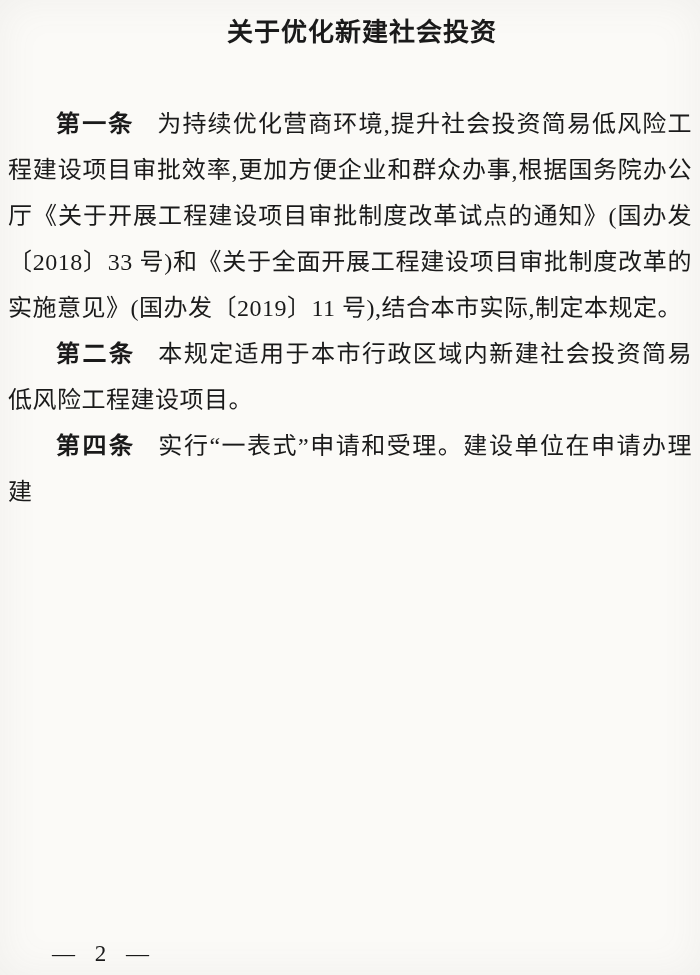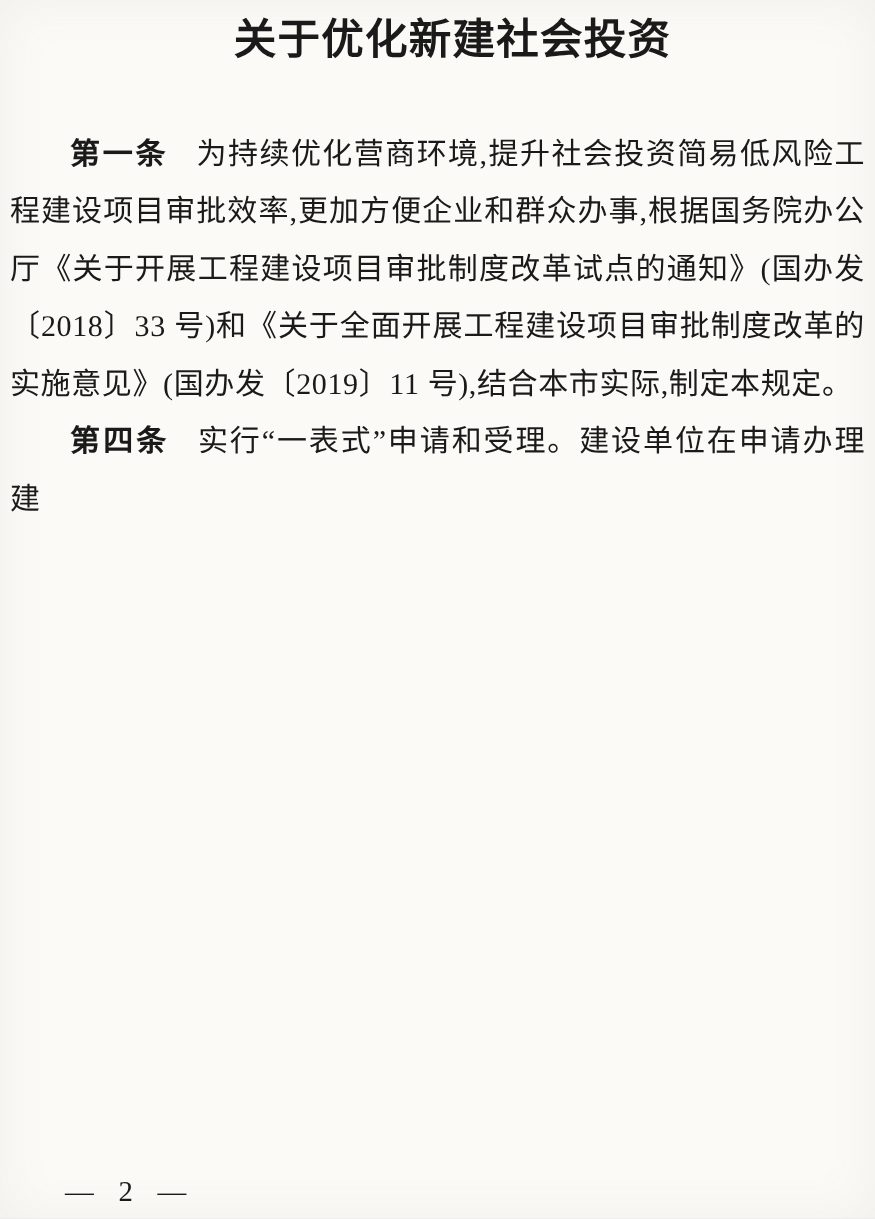--- a/index.html
+++ b/index.html
@@ -18,21 +18,21 @@
     box-shadow: inset 0 0 40px rgba(120,120,110,0.08);
     font-family: "Liberation Serif", "DejaVu Serif", serif;
   }
   
   .doc-title {
     padding-top: 6px;
     text-align: center;
   }
   .doc-title .t-line {
     display: block;
-    font-size: 34px;
+    font-size: 26px;
     line-height: 53px;
     font-weight: 700;
     letter-spacing: 1px;
     white-space: nowrap;
     margin-left: 24px;
   }
   
   .doc-body {
     margin-top: 42px;
     padding: 0 8px;
@@ -68,20 +68,21 @@
 <div class="page">
 
   <header class="doc-title">
     <span class="t-line">关于优化新建社会投资</span>
   </header>
 
   <main class="doc-body">
 
     <p class="para"><b class="para-label">第一条</b><span>为持续优化营商环境,提升社会投资简易低风险工程建设项目审批效率,更加方便企业和群众办事,根据国务院办公厅《关于开展工程建设项目审批制度改革试点的通知》(国办发〔2018〕33 号)和《关于全面开展工程建设项目审批制度改革的实施意见》(国办发〔2019〕11 号),结合本市实际,制定本规定。</span></p>
 
+    <p class="para"><b class="para-label">第二条</b><span>本规定适用于本市行政区域内新建社会投资简易低风险工程建设项目。</span></p>
 
 
 
     <p class="para"><b class="para-label">第四条</b><span>实行“一表式”申请和受理。建设单位在申请办理建</span></p>
 
   </main>
 
   <footer class="doc-footer">
     <span>— 2 —</span>
   </footer>

